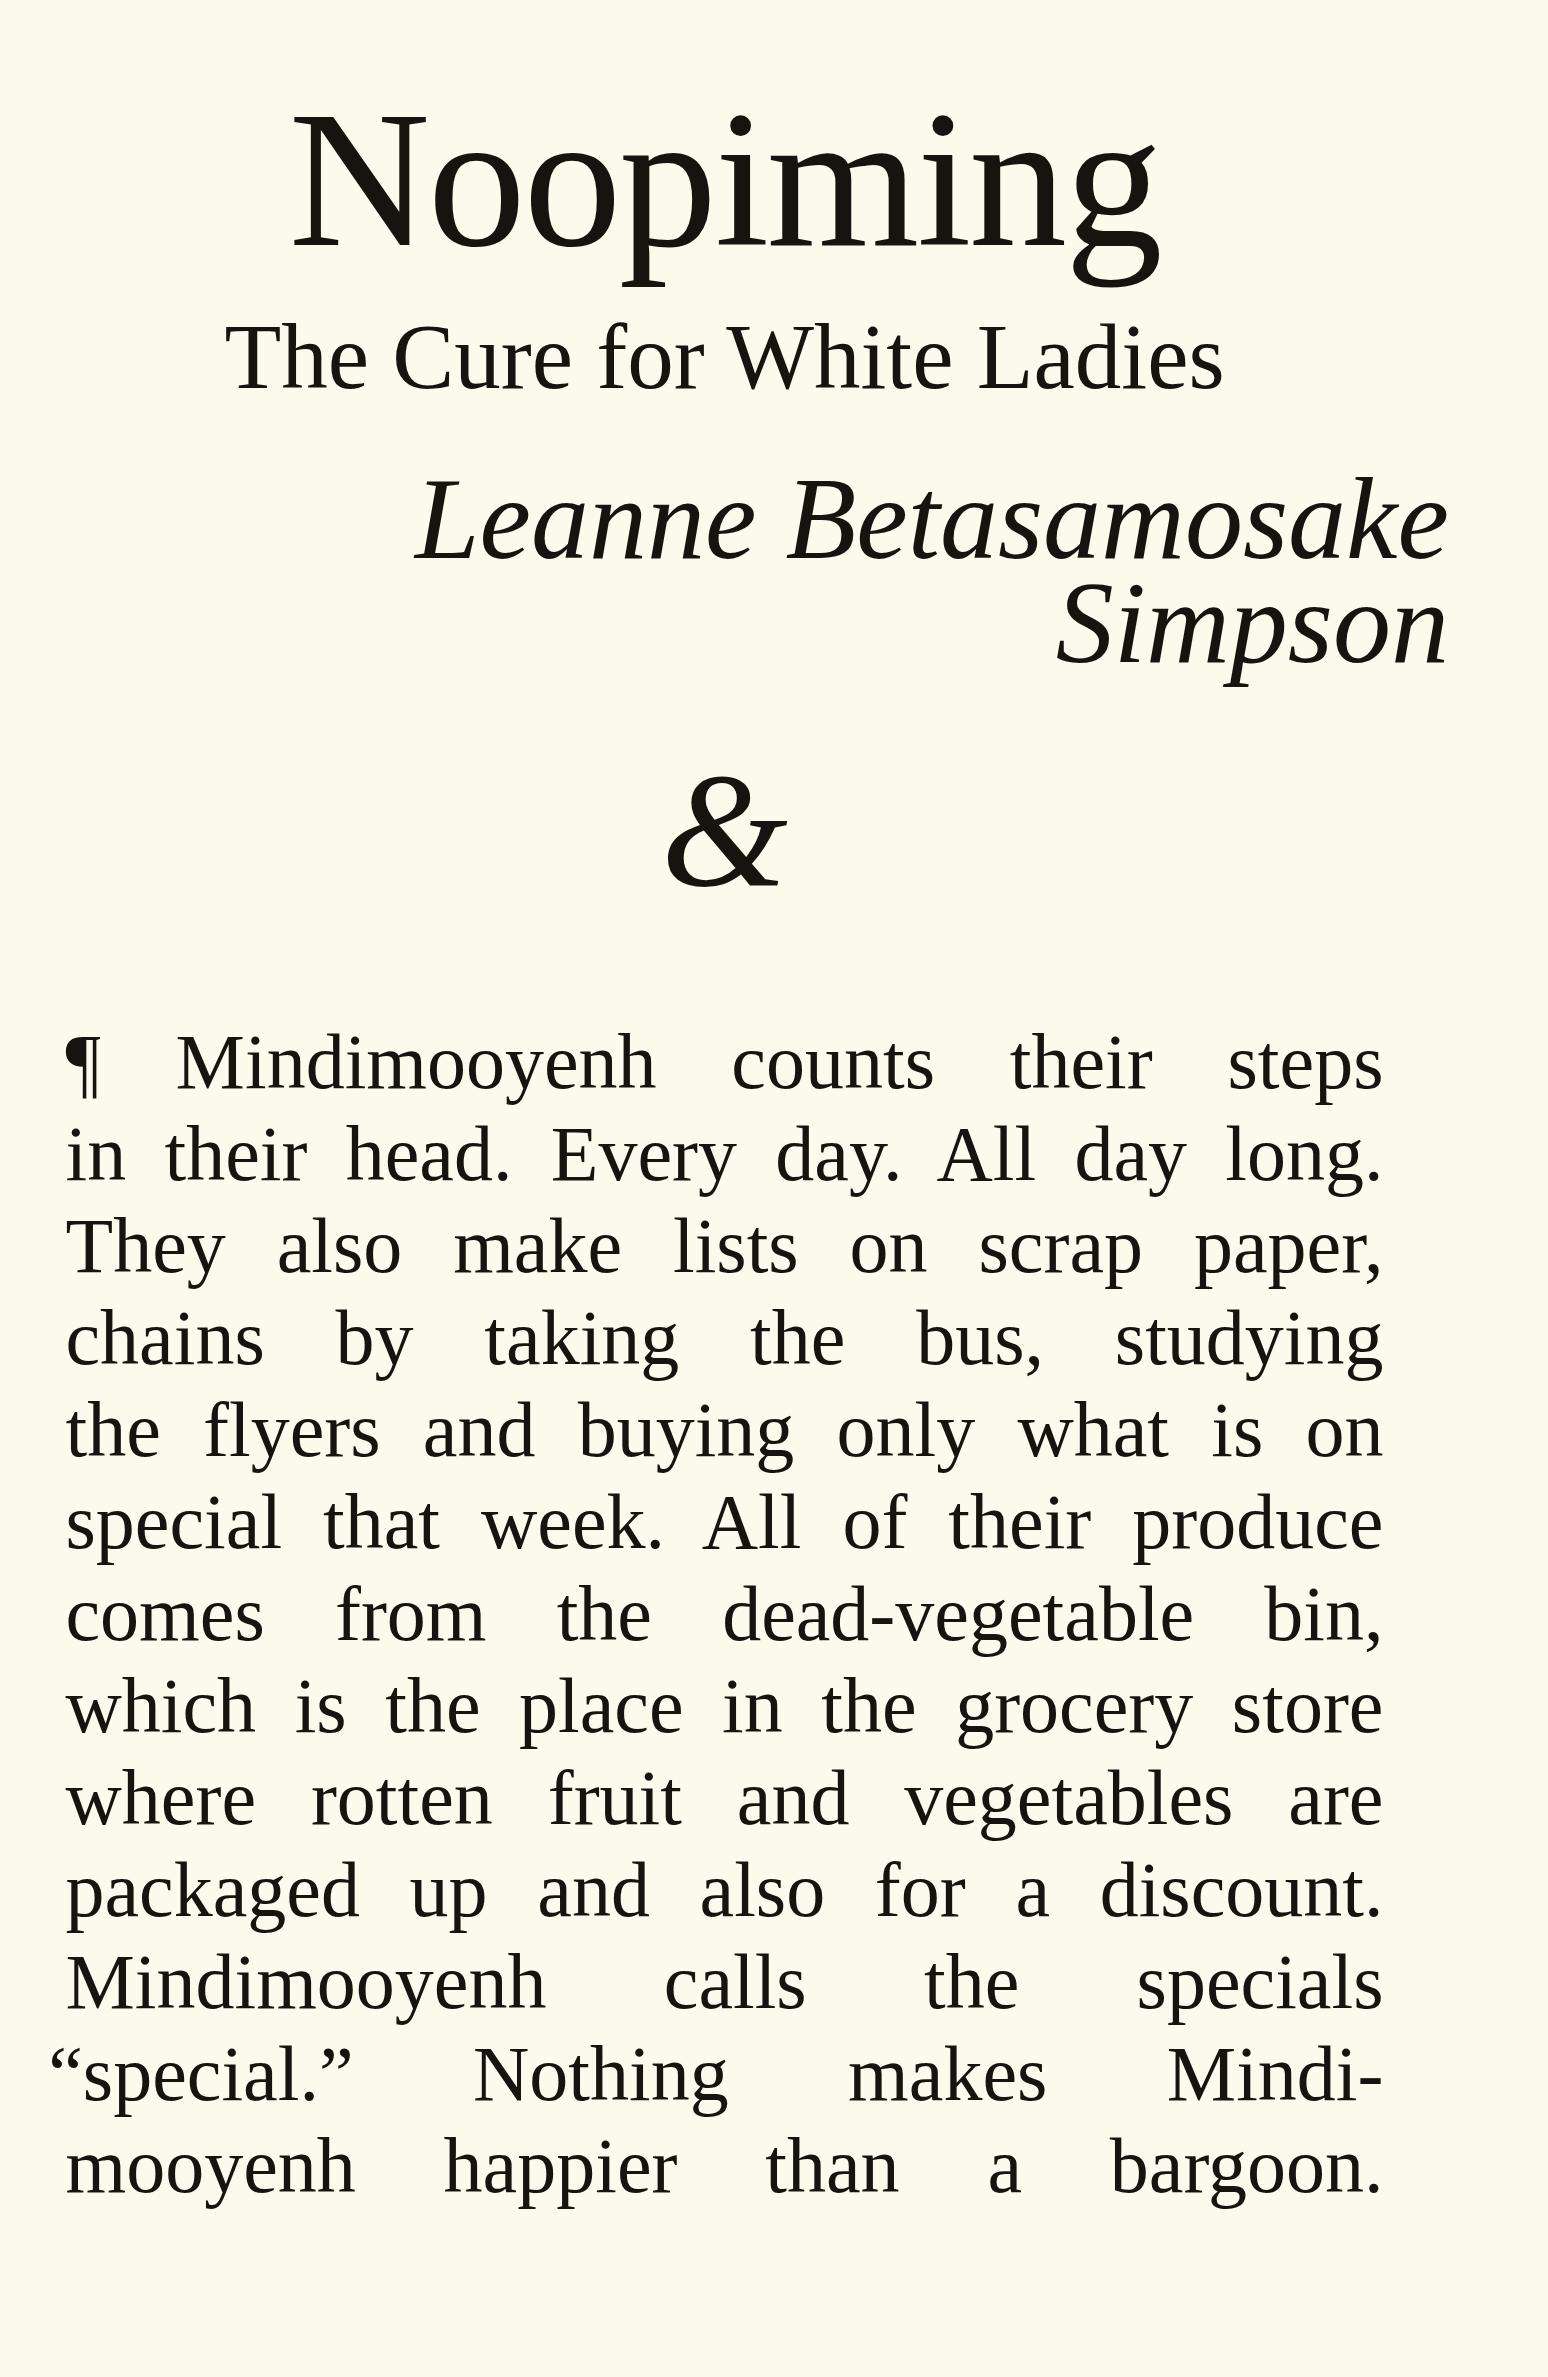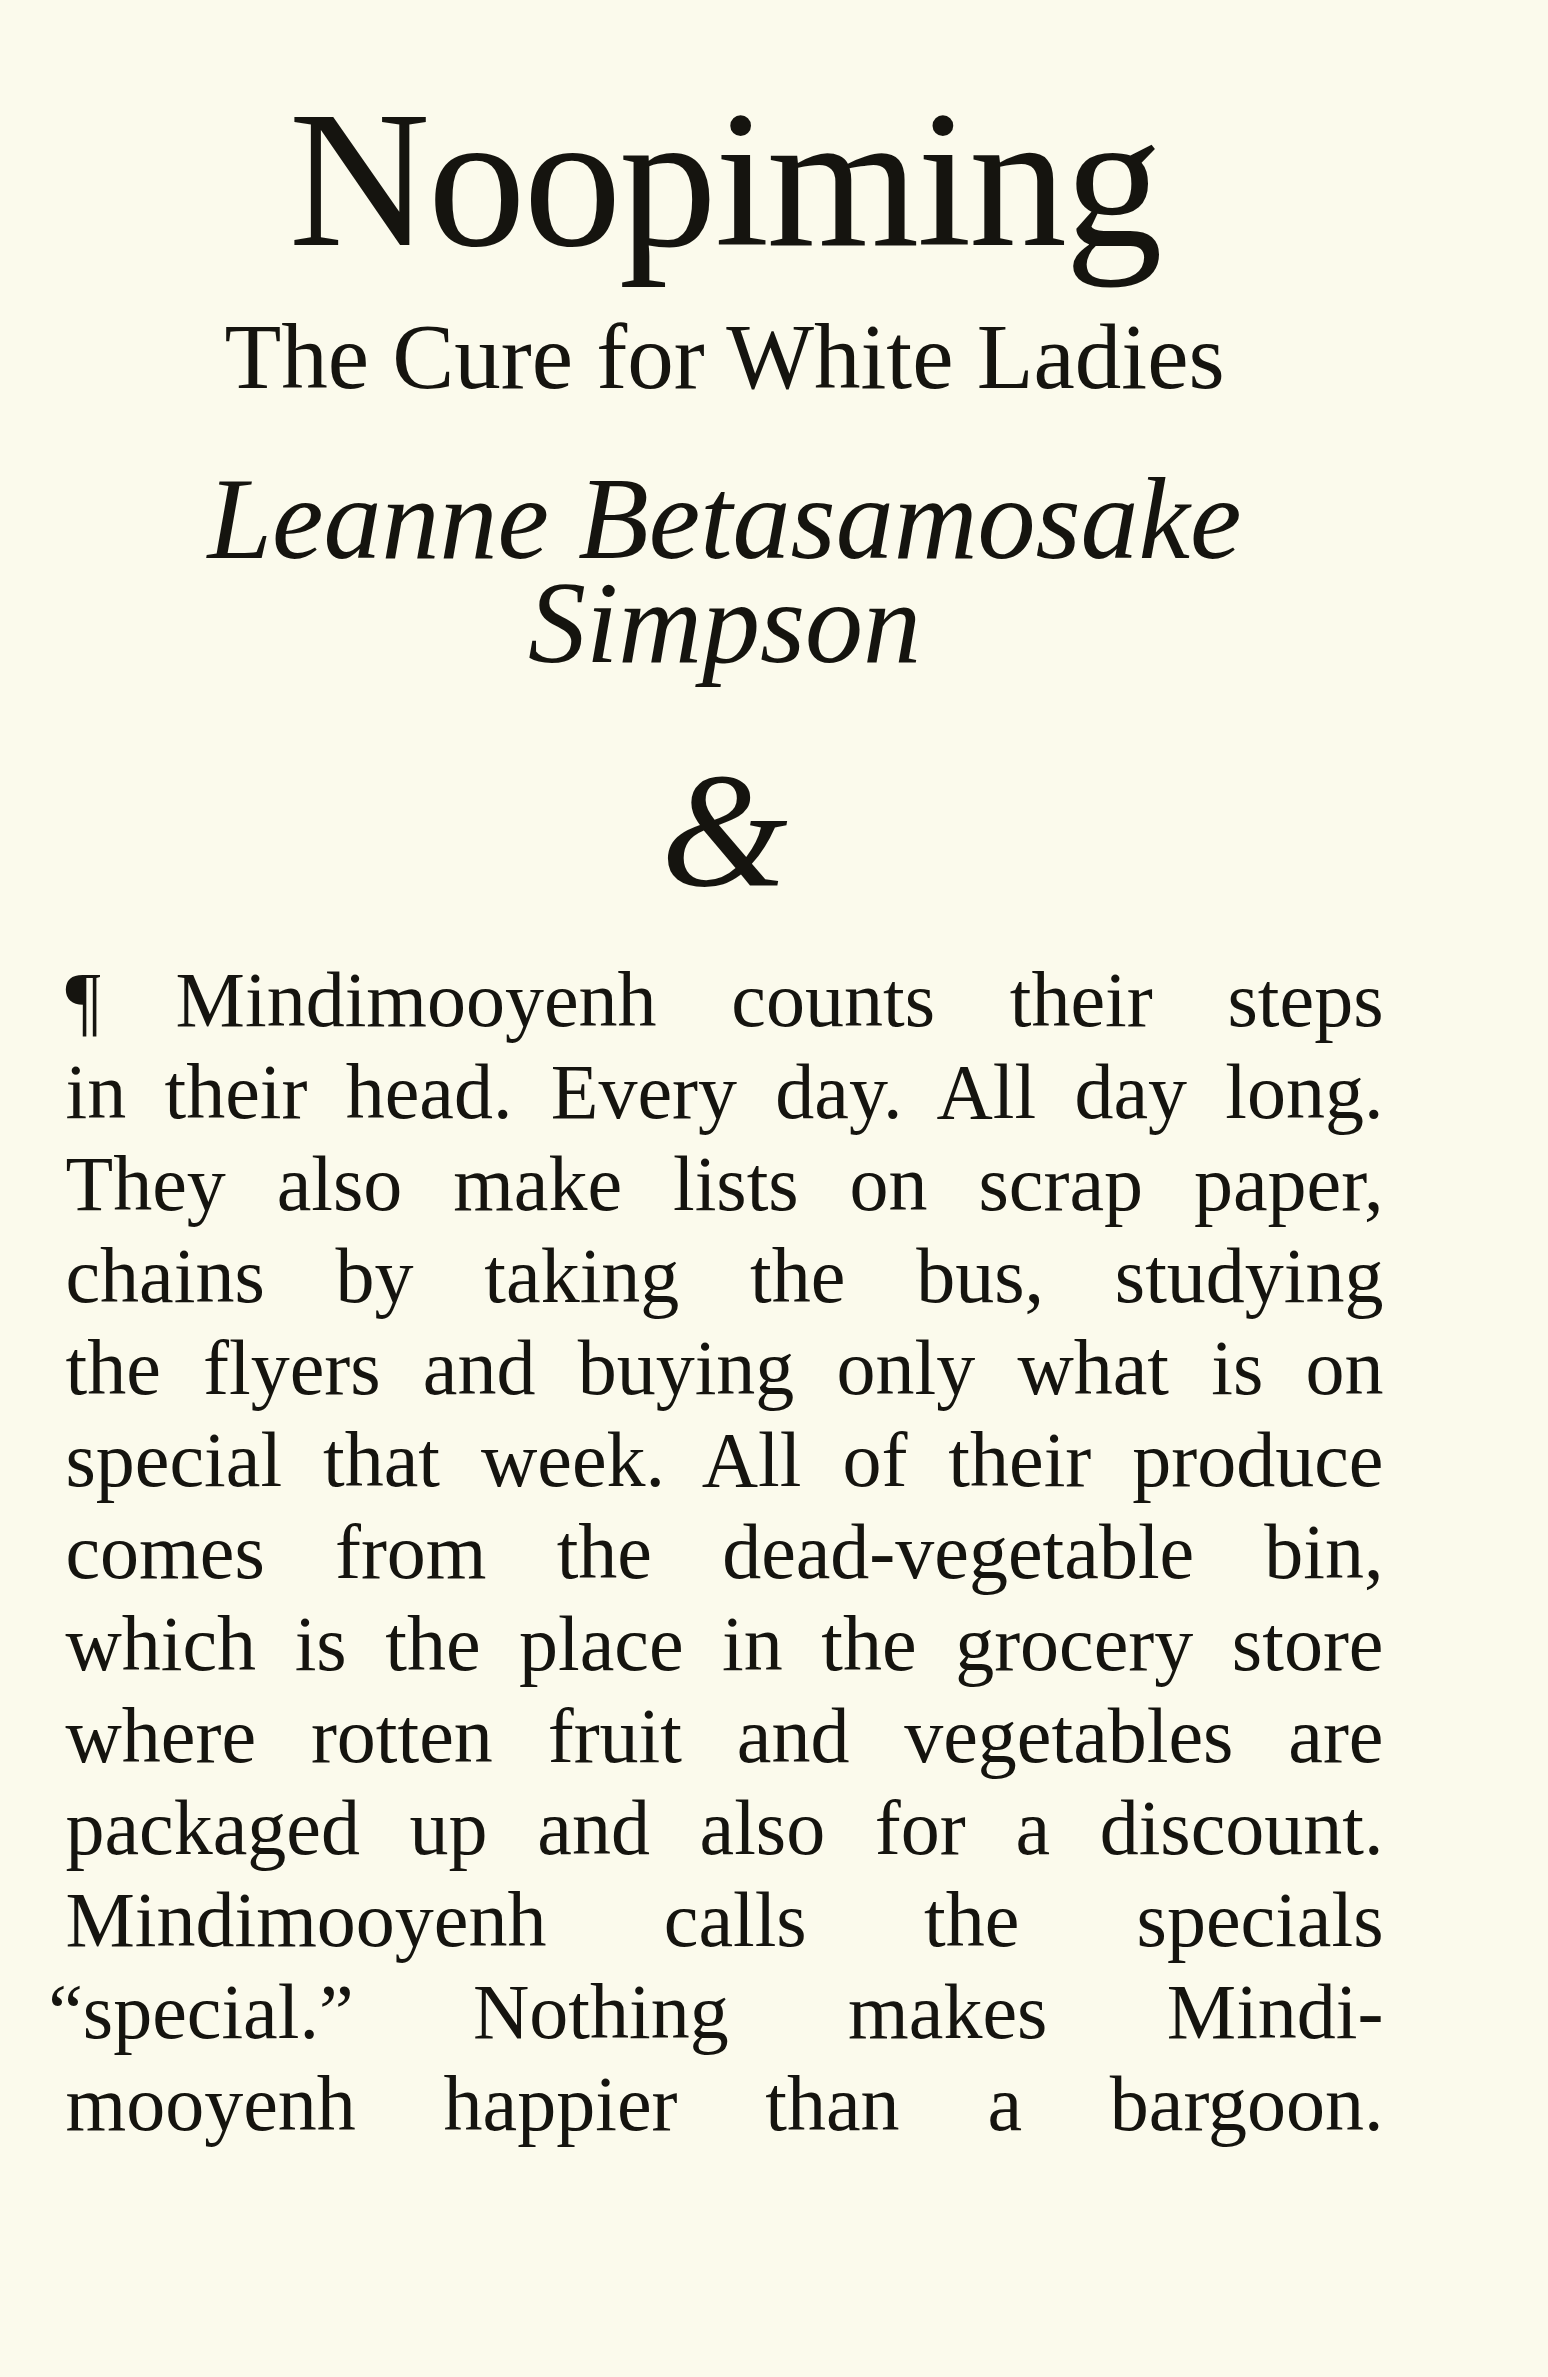--- a/index.html
+++ b/index.html
@@ -27,37 +27,37 @@
   .book-subtitle {
     margin: 33px 0 0 0;
     text-align: center;
     font-size: 93px;
     line-height: 93px;
     font-weight: 400;
     font-family: Liberation Serif, serif;
   }
   .book-author {
     margin: 64px 0 0 0;
-    text-align: center;
+    text-align: right;
     font-style: italic;
     font-size: 116px;
     line-height: 104px;
     font-weight: 400;
   }
   .divider {
     margin: 74px 0 0 0;
     text-align: center;
     font-style: italic;
     font-size: 163px;
     line-height: 163px;
     font-weight: 400;
   }
   .body-text {
     width: 1318px;
-    margin: 42px auto 0 auto;
+    margin: 104px auto 0 auto;
     font-size: 78px;
     line-height: 92px;
   }
   .body-line {
     text-align: justify;
     text-align-last: justify;
   }
   .body-line.hang-left {
     text-indent: -17.3px;
   }

